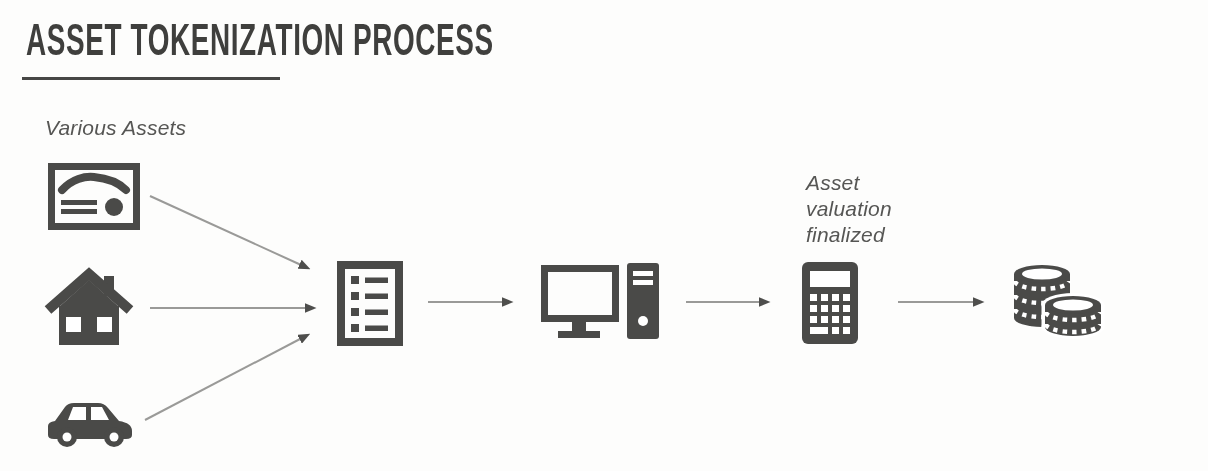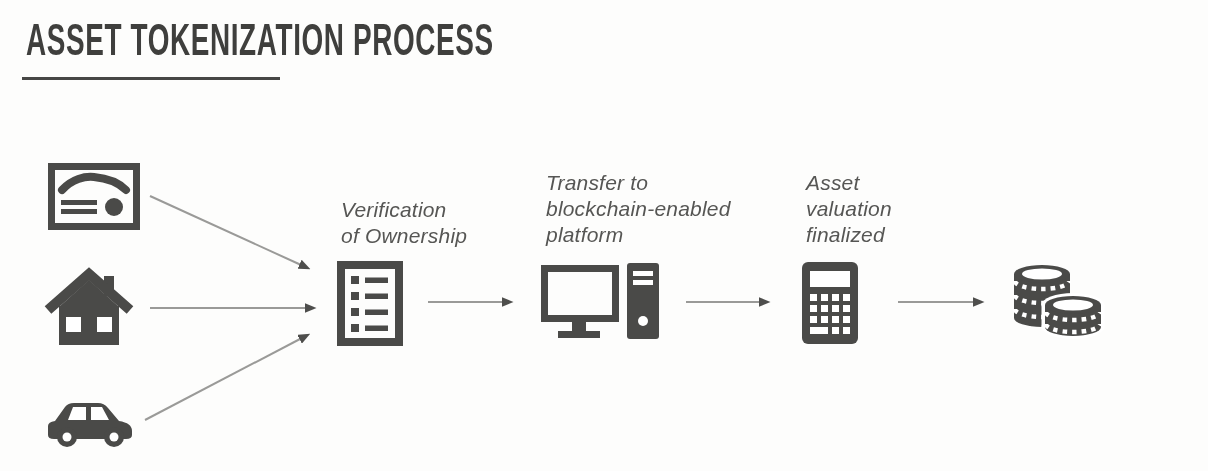--- a/index.html
+++ b/index.html
@@ -62,20 +62,21 @@
       </marker>
     </defs>
     <path class="arrow-line" d="M150,196 L300,264.5" marker-end="url(#ah)"></path>
     <path class="arrow-line" d="M150,308 L305,308" marker-end="url(#ah)"></path>
     <path class="arrow-line" d="M145,420 L300,339" marker-end="url(#ah)"></path>
     <path class="arrow-line" d="M428,302 L502,302" marker-end="url(#ah)"></path>
     <path class="arrow-line" d="M686,302 L759,302" marker-end="url(#ah)"></path>
     <path class="arrow-line" d="M898,302 L973,302" marker-end="url(#ah)"></path>
   </svg>
 
+  <div class="lbl lbl-various">Various Assets</div>
 
   <div class="icon icon-certificate">
     <svg viewBox="0 0 92 67">
       <rect x="3.5" y="3.5" width="85" height="60" fill="none" stroke="currentColor" stroke-width="7"></rect>
       <path d="M14,27 C24,16 37,13 46,14 C57,15 70,19 78,27" fill="none" stroke="currentColor" stroke-width="8" stroke-linecap="round"></path>
       <rect x="13" y="37" width="36" height="5" fill="currentColor"></rect>
       <rect x="13" y="46" width="36" height="5" fill="currentColor"></rect>
       <circle cx="66" cy="44" r="9" fill="currentColor"></circle>
     </svg>
   </div>
@@ -96,39 +97,34 @@
       <path d="M6,40 L6,31 Q6,27 13,26 L23,12 Q26,8 32,8 L56,8 Q62,8 66,13 L77,26 Q90,28 90,36 L90,40 Q90,44 84,44 L12,44 Q6,44 6,40 Z" fill="currentColor"></path>
       <path d="M31,12 L26,25 L44,25 L44,12 Z" fill="#ffffff"></path>
       <path d="M49,12 L49,25 L67,25 L60,12 Z" fill="#ffffff"></path>
       <circle cx="25" cy="42" r="10" fill="currentColor"></circle>
       <circle cx="25" cy="42" r="4.5" fill="#ffffff"></circle>
       <circle cx="72" cy="42" r="10" fill="currentColor"></circle>
       <circle cx="72" cy="42" r="4.5" fill="#ffffff"></circle>
     </svg>
   </div>
 
-  <div class="lbl lbl-verification">Verification
-of Ownership</div>
   <div class="icon icon-checklist">
     <svg viewBox="0 0 66 85">
       <rect x="4" y="4" width="58" height="77" fill="none" stroke="currentColor" stroke-width="8"></rect>
       <rect x="14" y="15" width="8" height="8" fill="currentColor"></rect>
       <rect x="28" y="16.5" width="23" height="5.5" fill="currentColor"></rect>
       <rect x="14" y="31" width="8" height="8" fill="currentColor"></rect>
       <rect x="28" y="32.5" width="23" height="5.5" fill="currentColor"></rect>
       <rect x="14" y="47" width="8" height="8" fill="currentColor"></rect>
       <rect x="28" y="48.5" width="23" height="5.5" fill="currentColor"></rect>
       <rect x="14" y="63" width="8" height="8" fill="currentColor"></rect>
       <rect x="28" y="64.5" width="23" height="5.5" fill="currentColor"></rect>
     </svg>
   </div>
 
-  <div class="lbl lbl-transfer">Transfer to
-blockchain-enabled
-platform</div>
   <div class="icon icon-computer">
     <svg viewBox="0 0 120 77">
       <rect x="3.5" y="5.5" width="71" height="50" fill="none" stroke="currentColor" stroke-width="7"></rect>
       <rect x="31" y="59" width="14" height="9" fill="currentColor"></rect>
       <rect x="17" y="68" width="42" height="7" fill="currentColor"></rect>
       <rect x="86" y="0" width="32" height="76" rx="3" fill="currentColor"></rect>
       <rect x="92" y="8" width="20" height="5" fill="#ffffff"></rect>
       <rect x="92" y="17" width="20" height="5" fill="#ffffff"></rect>
       <circle cx="102" cy="58" r="5" fill="#ffffff"></circle>
     </svg>

